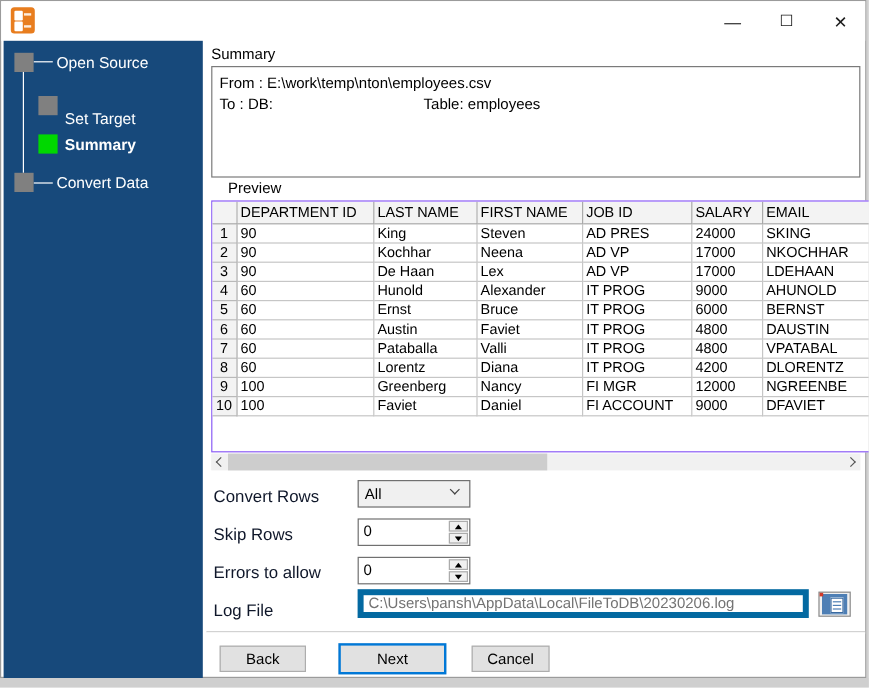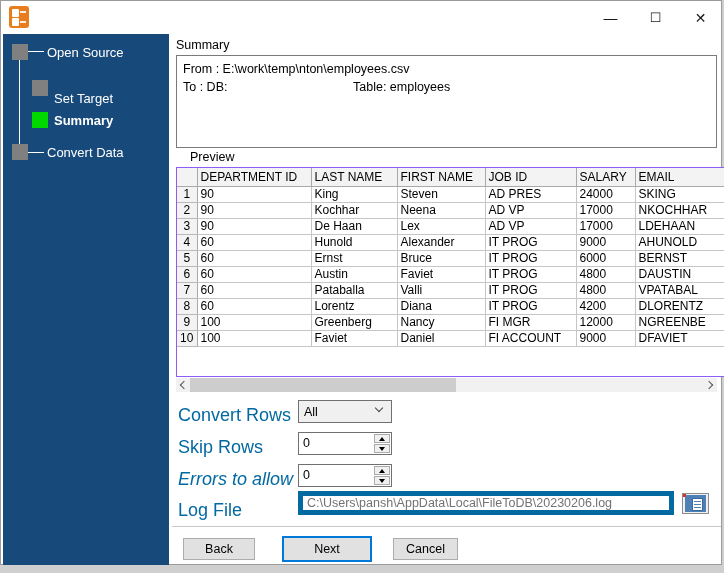--- a/index.html
+++ b/index.html
@@ -65,24 +65,24 @@
   .hscroll { position:absolute; left:175px; top:377px; width:541px; height:14px; background:#f1f1f1; }
   .hs-thumb { position:absolute; left:14px; top:0; width:266px; height:14px; background:#cdcdcd; }
   .hs-arrow { position:absolute; top:0; width:13px; height:14px; display:flex; align-items:center; justify-content:center; }
   .hs-arrow.left { left:0; } .hs-arrow.right { right:0; }
   .chev { width:6px; height:6px; border-right:1.4px solid #555; border-bottom:1.4px solid #555; }
   .chev.w { transform:rotate(135deg); margin-left:3px; }
   .chev.e { transform:rotate(-45deg); margin-right:3px; }
   .chev.s { transform:rotate(45deg); margin-top:-3px; }
 
   
-  .ctl-label { position:absolute; font-size:18px; color:#0369a1; white-space:nowrap; }
+  .ctl-label { position:absolute; font-size:14px; color:#0f172a; white-space:nowrap; }
   #lbl-convert { left:177px; top:404px; }
   #lbl-skip    { left:177px; top:436px; }
-  #lbl-errors  { left:177px; top:468px;font-style:italic; }
+  #lbl-errors  { left:177px; top:468px; }
   #lbl-logfile { left:177px; top:499px; }
 
   .combo { position:absolute; left:297px; top:399px; width:94px; height:23px;
            background:#f0f0f0; border:1px solid #707070; display:flex; align-items:center;
            font-size:12.5px; padding-left:5px; }
   .combo .chev { position:absolute; right:9px; top:7px; border-color:#444; }
 
   .spin { position:absolute; left:297px; width:94px; height:23px; background:#fff;
           border:1px solid #707070; font-size:12.5px; }
   #spin-skip { top:431px; } #spin-errors { top:463px; }

